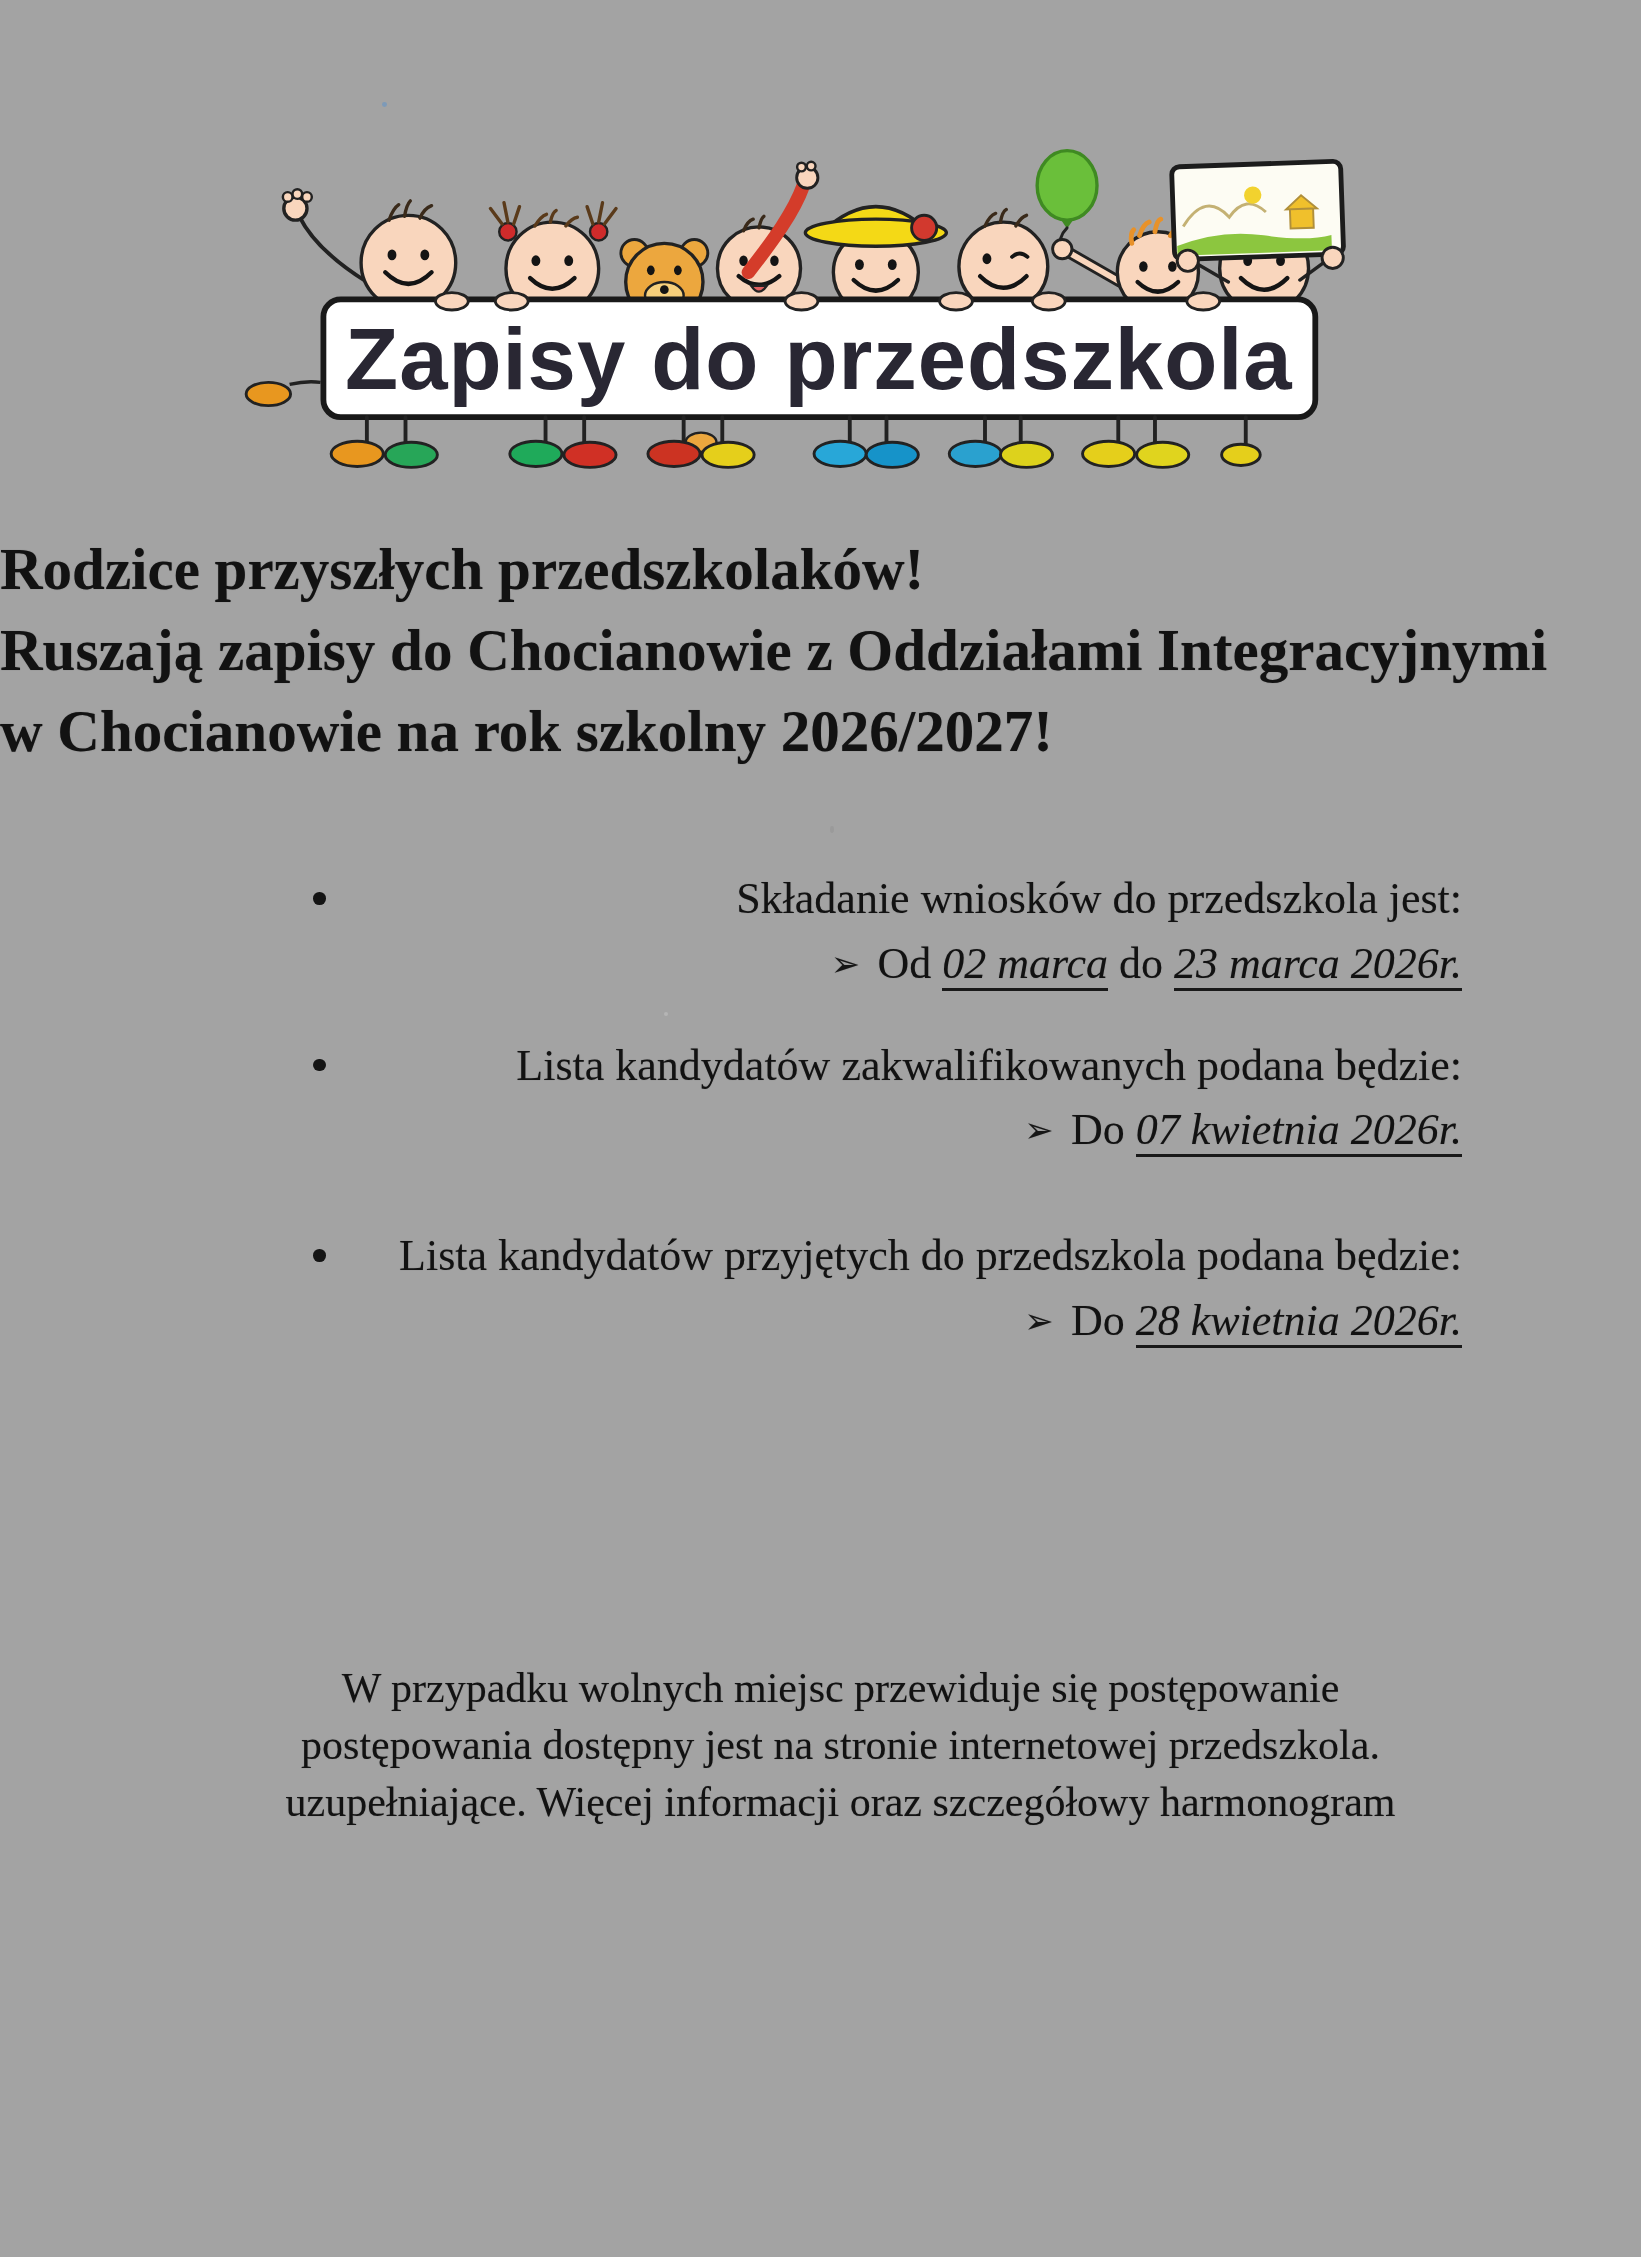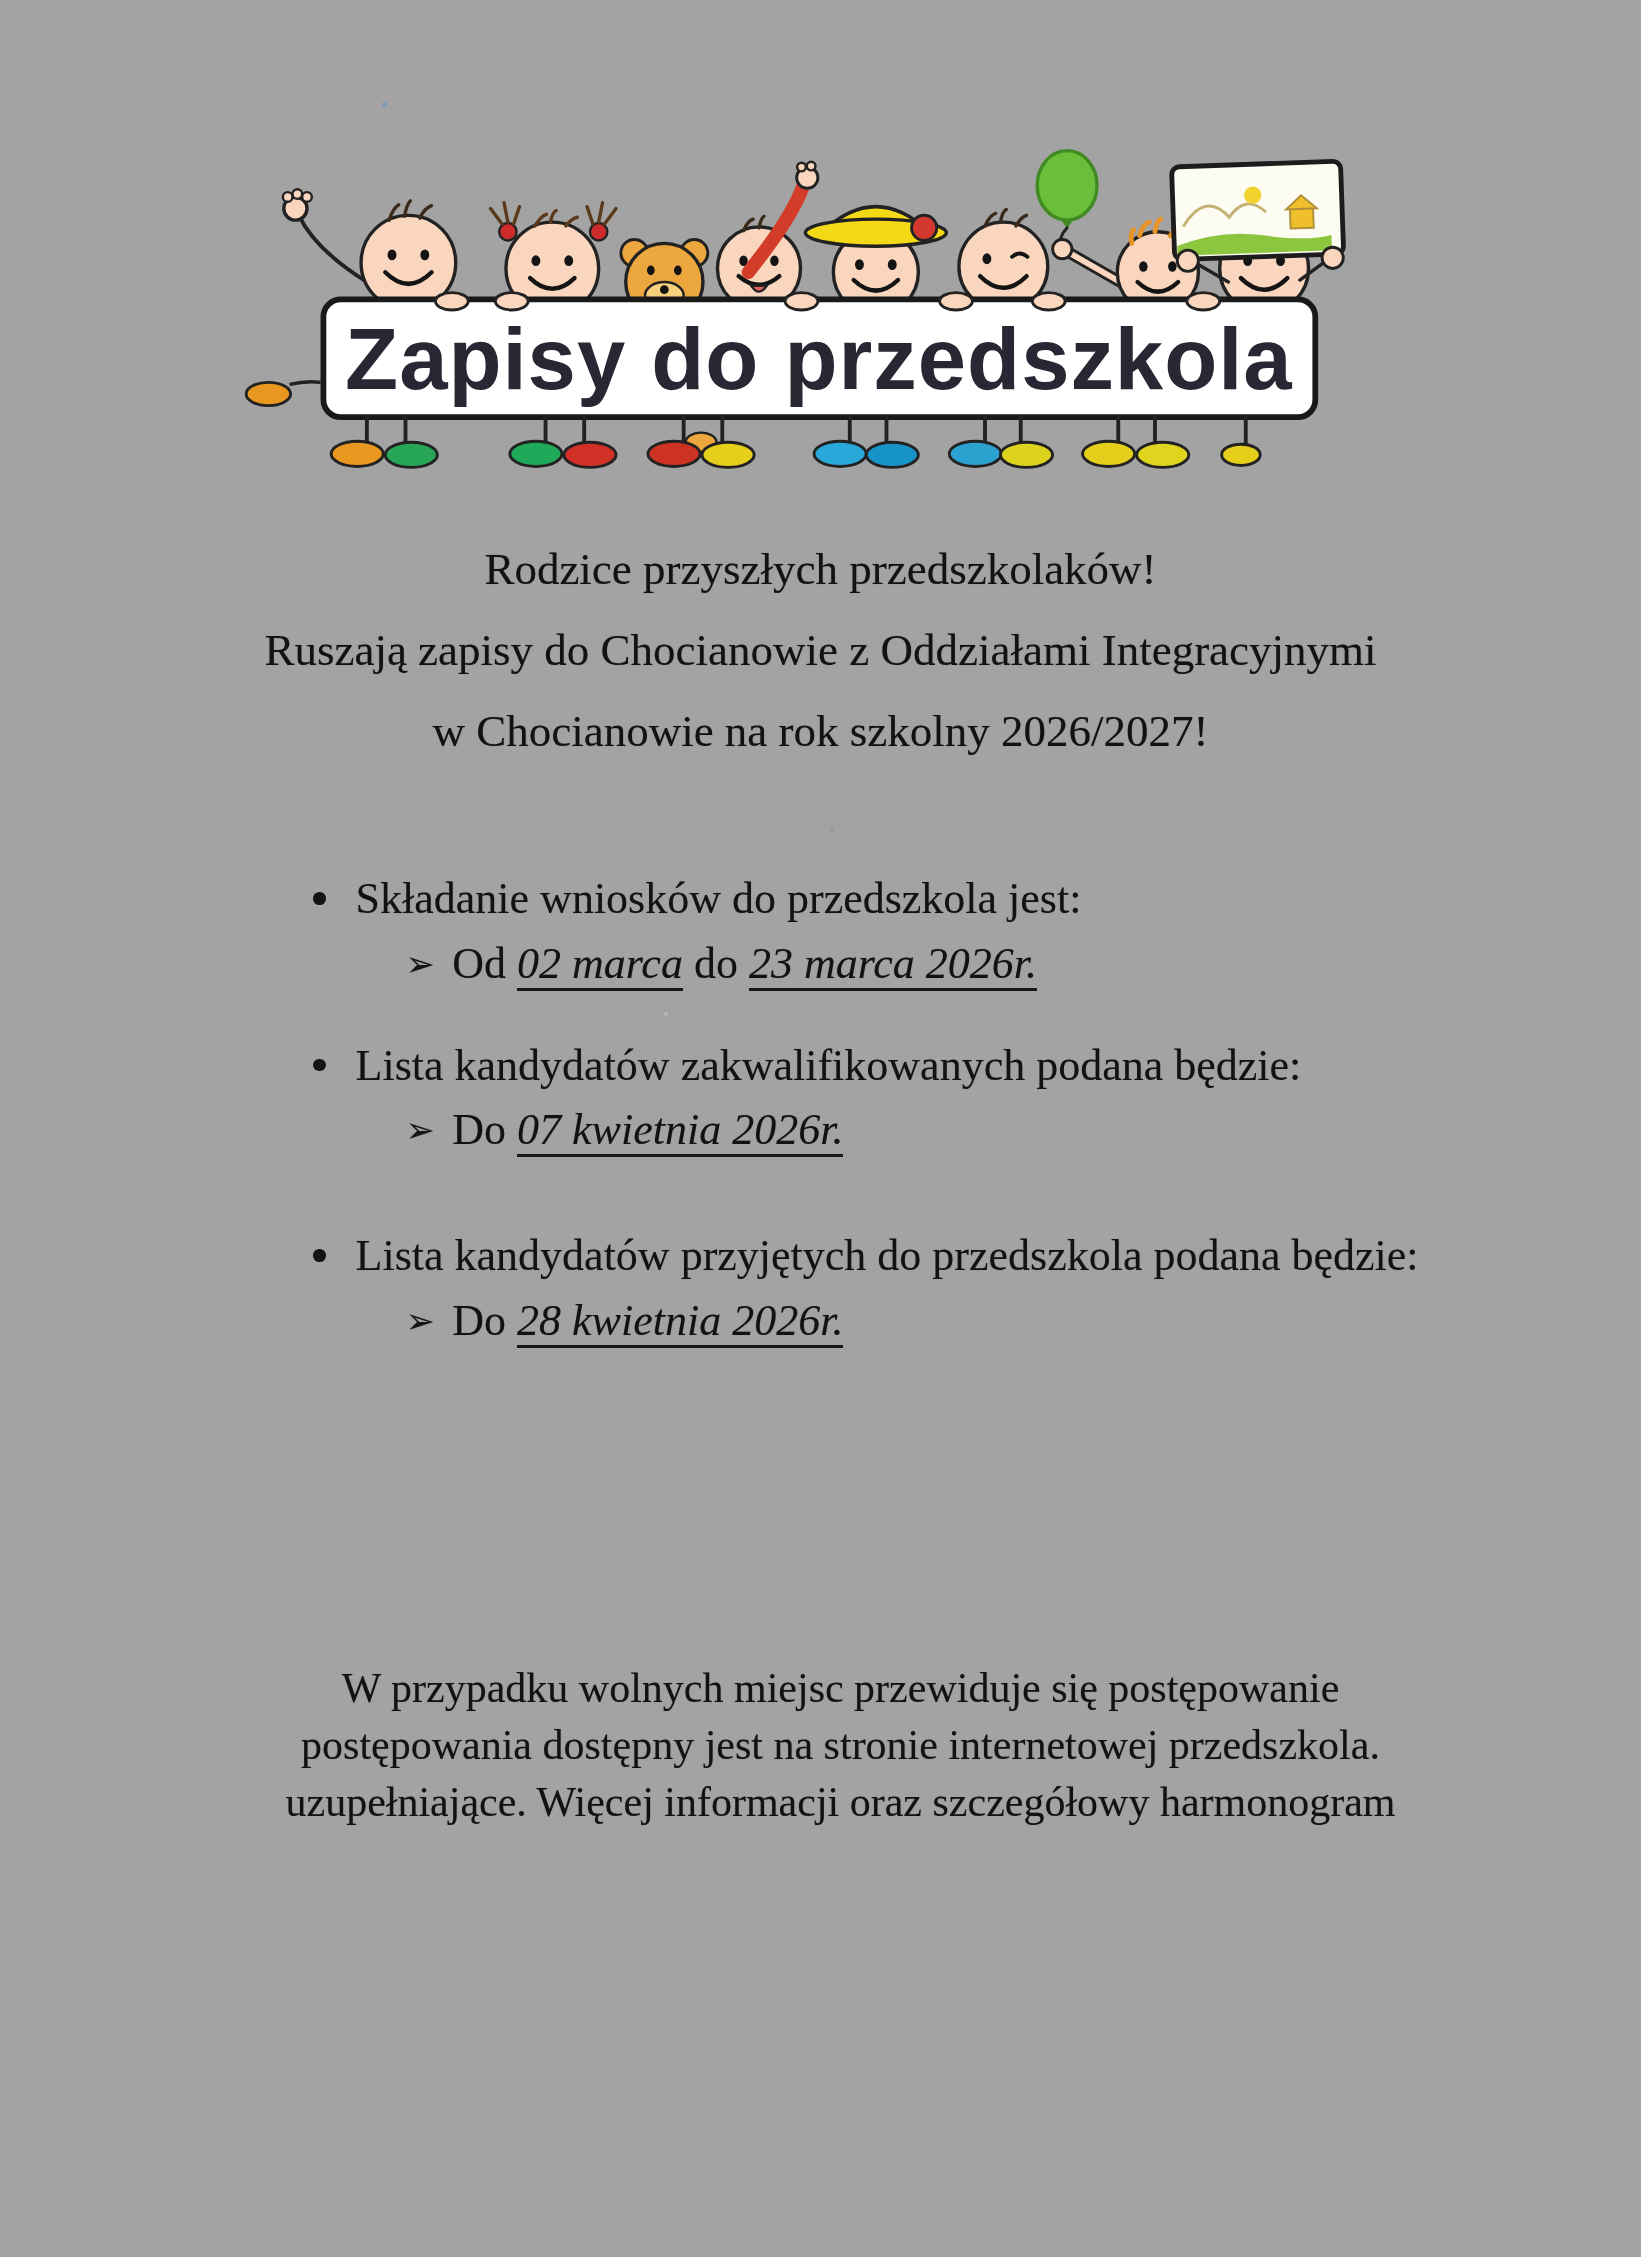--- a/index.html
+++ b/index.html
@@ -18,26 +18,27 @@
   .sign-label {
     font-family:"Liberation Sans", sans-serif;
     font-weight:bold;
     font-size:90px;
     letter-spacing:1px;
     fill:#292733;
   }
   
   .heading {
     position:absolute; top:529px; left:0; width:100%;
-    text-align:center;
-    font-size:45px; line-height:81px;
+    text-align:left;
+    font-size:59px; line-height:81px;
     text-shadow:0 0 1px rgba(20,20,20,.35);
-  }
-  
-  .bullets { position:absolute; top:871px; left:313px; width:1149px; }
+    font-weight:bold;
+  }
+  
+  .bullets { position:absolute; top:871px; left:313px; width:1149px;text-align:right; }
   .bullet-item { display:flex; }
   .bullet-item.mb1 { margin-bottom:44px; }
   .bullet-item.mb2 { margin-bottom:68px; }
   .bullet-item.mb3 { margin-bottom:75px; }
   .dot {
     width:12.6px; height:12.6px; border-radius:50%;
     background:#141414; margin-top:21px; flex:none;
   }
   .bullet-body {
     margin-left:30px; width:1110px;

